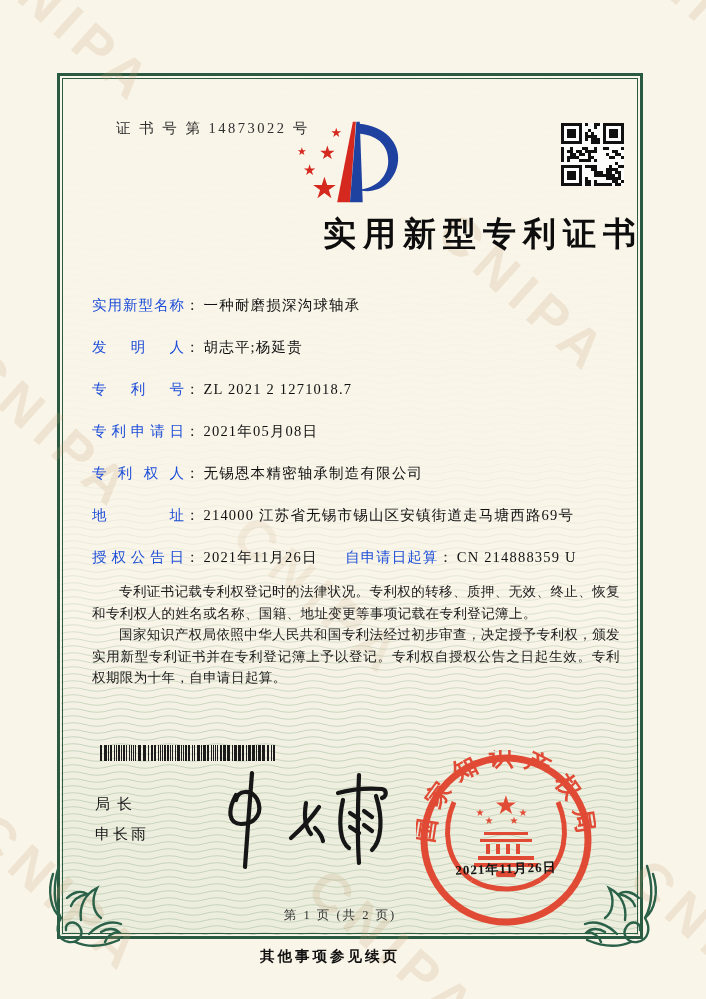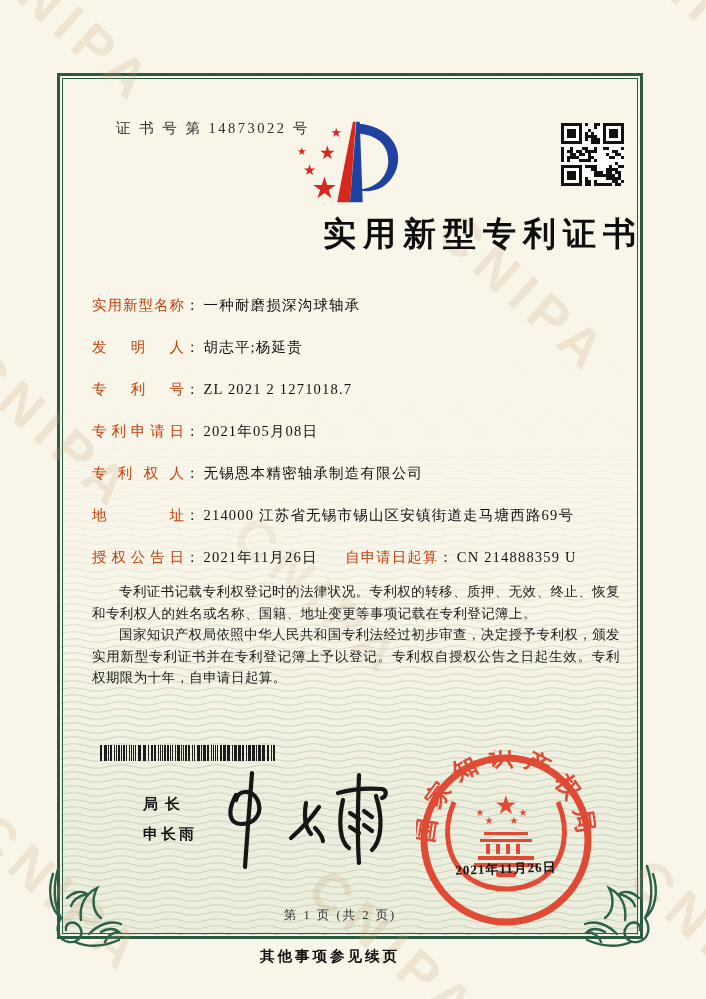--- a/index.html
+++ b/index.html
@@ -22,30 +22,30 @@
             rgba(248,243,230,0.12) 78%, rgba(246,242,228,0.05) 100%);}
   .content{position:absolute;z-index:4;}
   #cert-no{left:92px;top:119px;font-size:14.5px;letter-spacing:2.5px;color:#2f2f2f;margin-left:24px;}
   #logo{left:283px;top:110px;width:128px;height:108px;}
   #qr{left:561px;top:123px;width:63px;height:63px;}
   #title{left:57px;top:212px;width:586px;text-align:right;font-size:33px;
          font-weight:bold;letter-spacing:7px;color:#0d0d0d;}
   #fields{left:92px;top:295px;width:530px;font-size:14.5px;}
   .row{height:42px;line-height:21px;white-space:nowrap;}
   .flabel{display:inline-block;width:92px;text-align:justify;text-align-last:justify;
-          color:#c2410c;}
+          color:#1d4ed8;}
   .fcolon{display:inline-block;margin:0 4px 0 1px;color:#222;}
   .fvalue{letter-spacing:1.2px;color:#111;}
   .grant-group2{display:inline-block;margin-left:24px;}
   #paras{left:92px;top:581px;width:528px;font-size:13.5px;line-height:21.5px;
          color:#1b1b1b;letter-spacing:0.4px;text-align:justify;}
   #paras p{margin:0;text-indent:2em;}
   #barcode{left:100px;top:745px;width:180px;height:16px;}
-  #signatory{left:95px;top:795px;font-size:15px;font-weight:bold;color:#161616;
-             font-family:"Liberation Sans","DejaVu Sans",sans-serif;margin-left:48px;}
+  #signatory{left:95px;top:795px;font-size:15px;font-weight:normal;color:#161616;
+             font-family:"Liberation Sans","DejaVu Sans",sans-serif;}
   #sig-title{letter-spacing:7px;}
   #sig-name{margin-top:11px;letter-spacing:3px;}
   #signature{left:200px;top:765px;width:200px;height:108px;}
   #seal{left:416px;top:750px;width:180px;height:180px;z-index:4;}
   #seal-date{left:420px;top:860px;width:172px;text-align:center;font-size:13px;
              font-weight:bold;color:#141414;letter-spacing:1px;transform:rotate(-2deg);z-index:5;}
   #page-no{left:57px;top:907px;width:566px;text-align:center;font-size:12.5px;
            letter-spacing:2px;color:#333;}
   #note{left:47px;top:947px;width:566px;text-align:center;font-size:14.5px;
         font-weight:bold;letter-spacing:3px;color:#101010;font-family:Liberation Mono, monospace;}

